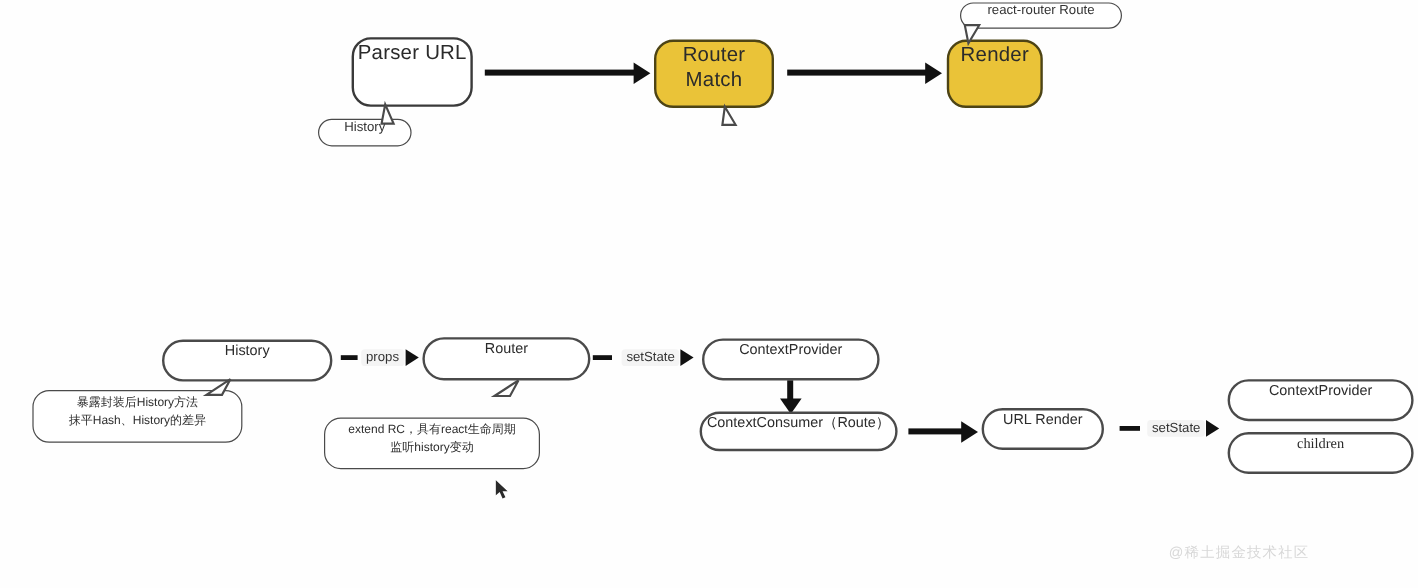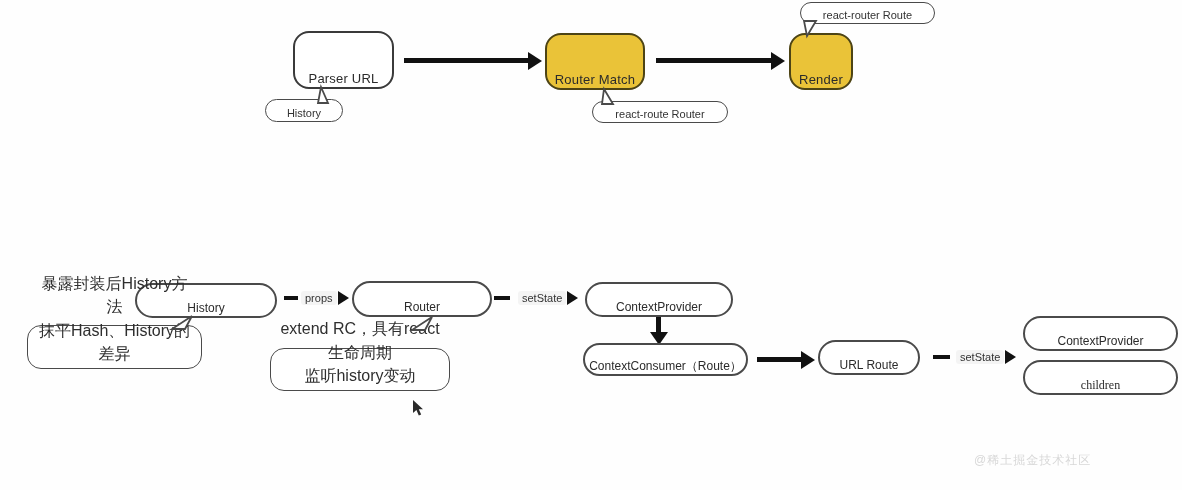--- a/index.html
+++ b/index.html
@@ -14,33 +14,33 @@
     position: relative;
     width: 1182px;
     height: 490px;
     background: #fefefe;
     overflow: hidden;
   }
   .node {
     position: absolute;
     box-sizing: border-box;
     display: flex;
-    align-items: flex-end;
+    align-items: flex-start;
     justify-content: center;
     text-align: center;
     color: #2b2b2b;
     background: #ffffff;
     border: 2px solid #3a3a3a;
     line-height: 1.25;
     white-space: pre-line;
   }
   
   .node.big {
     border-radius: 16px;
-    font-size: 13px;
+    font-size: 17px;
     letter-spacing: .2px;
   }
   .node.yellow {
     background: #eac338;
     border-color: #4d4415;
     color: #2b2b2b;
   }
   .node.pill {
     border-radius: 40px;
     font-size: 12px;
@@ -48,21 +48,21 @@
     border-color: #4a4a4a;
   }
   .node.callout {
     border-radius: 30px;
     font-size: 11px;
     border: 1.6px solid #4a4a4a;
     color: #333;
   }
   .node.note {
     border-radius: 14px;
-    font-size: 16px;
+    font-size: 10px;
     border: 1.6px solid #4a4a4a;
     color: #2e2e2e;
     padding: 3px 6px;
     line-height: 1.45;
   }
   
   .arrow-line {
     position: absolute;
     background: #111111;
     height: 5px;
@@ -125,31 +125,28 @@
     <polygon points="2,17 12,17 5,1"></polygon>
   </svg>
 
   <div class="arrow-line" style="left:404px; top:58px; width:125px;"></div>
   <div class="arrow-head" style="left:528px; top:51.5px;"></div>
 
   <div class="node big yellow" style="left:545px; top:33px; width:100px; height:57px;">
     <span>Router Match</span>
   </div>
 
-  <div class="node callout" style="left:592px; top:101px; width:136px; height:22px;">
-    <span>react-route Router</span>
-  </div>
   <svg class="tail" style="left:600px; top:88px; width:26px; height:18px;">
     <polygon points="2,16 13,16 4,1"></polygon>
   </svg>
 
   <div class="arrow-line" style="left:656px; top:58px; width:116px;"></div>
   <div class="arrow-head" style="left:771px; top:51.5px;"></div>
 
-  <div class="node big yellow" style="left:789px; top:33px; width:64px; height:57px;">
+  <div class="node big yellow" style="left:789px; top:33px; width:80px; height:57px;">
     <span>Render</span>
   </div>
 
   <div class="node callout" style="left:800px; top:2px; width:135px; height:22px;">
     <span>react-router Route</span>
   </div>
   <svg class="tail" style="left:802px; top:20px; width:26px; height:18px;">
     <polygon points="2,1 14,1 5,16"></polygon>
   </svg>
 
@@ -193,21 +190,21 @@
   <div class="arrow-head down" style="left:649.5px; top:332px;"></div>
 
   <div class="node pill" style="left:583px; top:343px; width:165px; height:33px;">
     <span>ContextConsumer（Route）</span>
   </div>
 
   <div class="arrow-line" style="left:757px; top:357px; width:45px;"></div>
   <div class="arrow-head" style="left:801px; top:350.5px;"></div>
 
   <div class="node pill" style="left:818px; top:340px; width:102px; height:35px;">
-    <span>URL Route</span>
+    <span>URL Render</span>
   </div>
 
   <div class="arrow-line" style="left:933px; top:355px; width:17px; height:4px;"></div>
   <div class="edge-label" style="left:956px; top:350px;">setState</div>
   <div class="arrow-head" style="left:1005px; top:350px; border-top-width:7px; border-bottom-width:7px; border-left-width:11px;"></div>
 
   <div class="node pill" style="left:1023px; top:316px; width:155px; height:35px;">
     <span>ContextProvider</span>
   </div>
 

